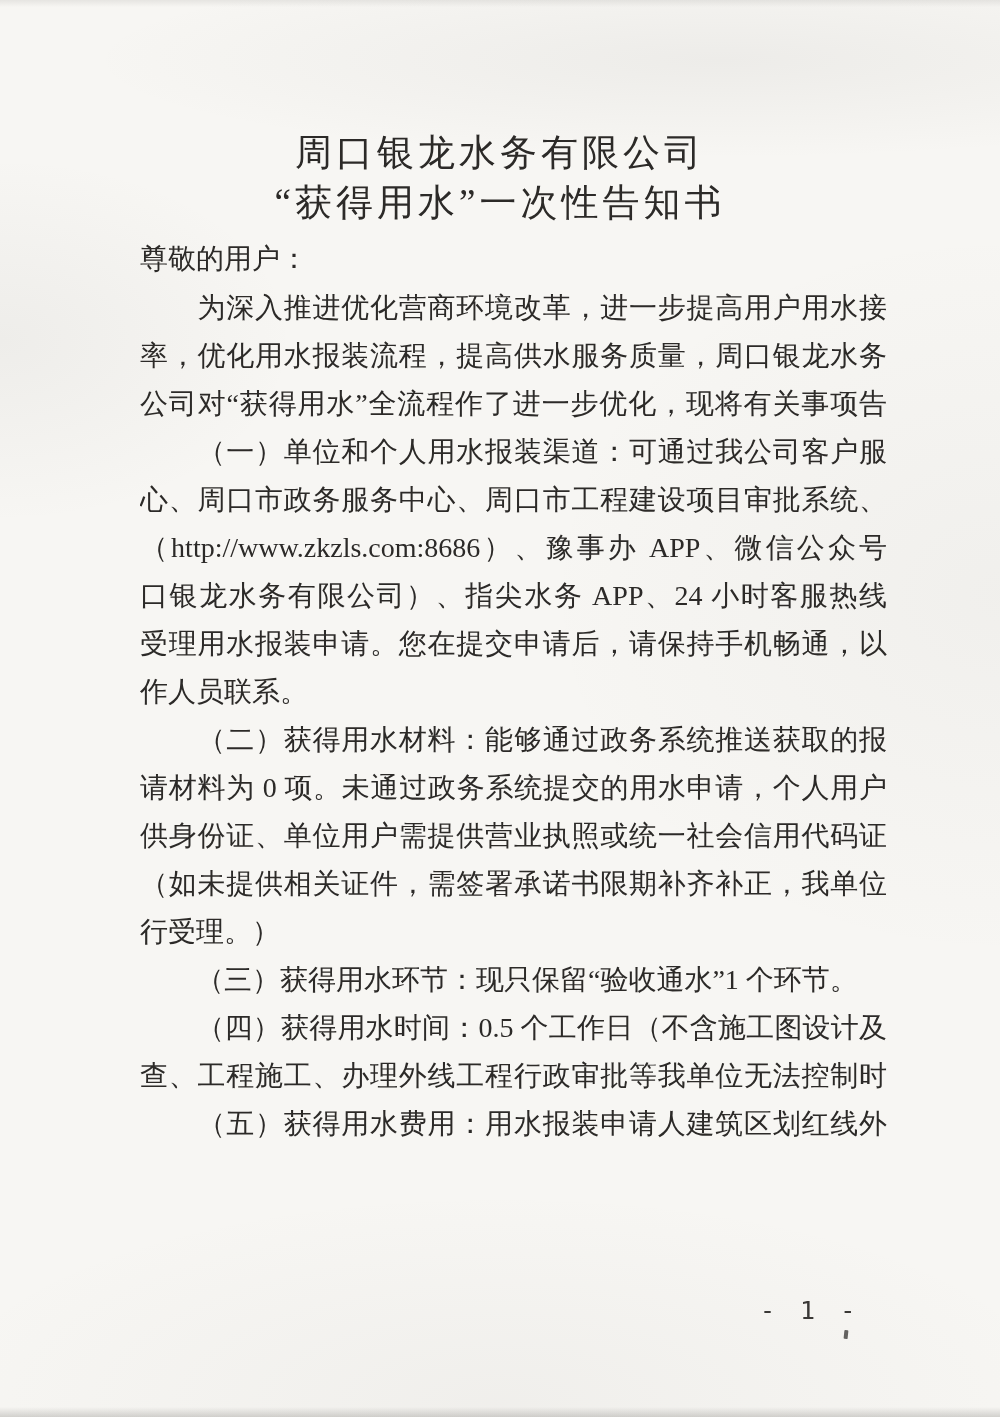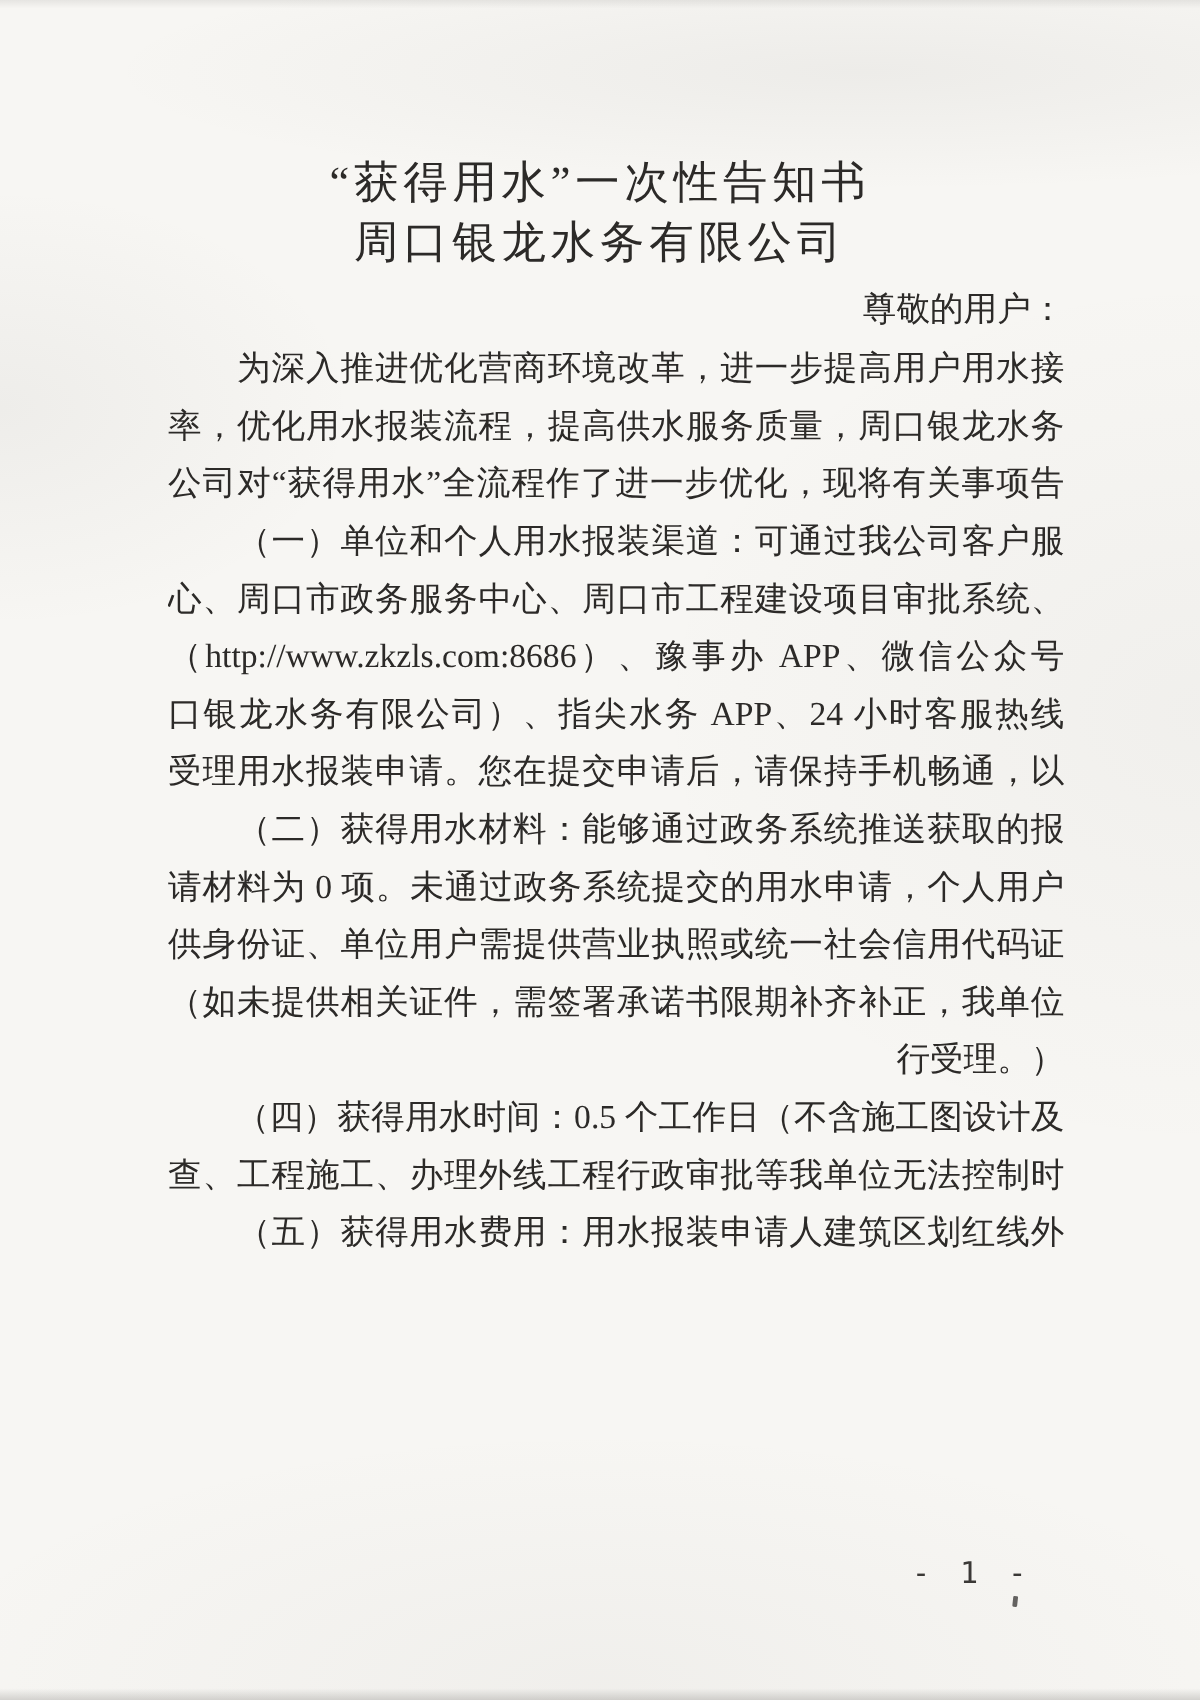--- a/index.html
+++ b/index.html
@@ -47,21 +47,21 @@
   }
   .salutation {
     height: 50px;
     line-height: 50px;
   }
   .fill {
     text-align: justify;
     text-align-last: justify;
   }
   .nofill {
-    text-align: right;
+    text-align: left;
   }
   .page-number {
     position: absolute;
     top: 1296px;
     left: 760px;
     width: 100px;
     text-align: center;
     font-size: 25px;
     letter-spacing: 5px;
     white-space: nowrap;
@@ -79,39 +79,41 @@
     border-radius: 1px;
     opacity: 0.85;
   }
 </style>
 </head>
 <body>
 
 <div class="page">
 
   <header class="doc-header">
+    <div class="title-line">周口银龙水务有限公司</div>
     <div class="title-line">“获得用水”一次性告知书</div>
-    <div class="title-line">周口银龙水务有限公司</div>
   </header>
 
   <main class="doc-body">
     <div class="line salutation nofill">尊敬的用户：</div>
     <div class="line fill">　　为深入推进优化营商环境改革，进一步提高用户用水接入效</div>
     <div class="line fill">率，优化用水报装流程，提高供水服务质量，周口银龙水务有限</div>
     <div class="line fill">公司对“获得用水”全流程作了进一步优化，现将有关事项告知</div>
     <div class="line fill">　　（一）单位和个人用水报装渠道：可通过我公司客户服务中</div>
     <div class="line fill">心、周口市政务服务中心、周口市工程建设项目审批系统、河南</div>
     <div class="line fill">（http://www.zkzls.com:8686）、豫事办 APP、微信公众号（周</div>
     <div class="line fill">口银龙水务有限公司）、指尖水务 APP、24 小时客服热线 8380888</div>
     <div class="line fill">受理用水报装申请。您在提交申请后，请保持手机畅通，以便工</div>
+    <div class="line nofill">作人员联系。</div>
     <div class="line fill">　　（二）获得用水材料：能够通过政务系统推送获取的报装申</div>
     <div class="line fill">请材料为 0 项。未通过政务系统提交的用水申请，个人用户需提</div>
     <div class="line fill">供身份证、单位用户需提供营业执照或统一社会信用代码证书。</div>
     <div class="line fill">（如未提供相关证件，需签署承诺书限期补齐补正，我单位可先</div>
     <div class="line nofill">行受理。）</div>
+    <div class="line nofill">　　（三）获得用水环节：现只保留“验收通水”1 个环节。</div>
     <div class="line fill">　　（四）获得用水时间：0.5 个工作日（不含施工图设计及审</div>
     <div class="line fill">查、工程施工、办理外线工程行政审批等我单位无法控制时间）。</div>
     <div class="line fill">　　（五）获得用水费用：用水报装申请人建筑区划红线外供水</div>
   </main>
 
   <div class="page-number">- 1 -</div>
   <div class="scan-speck"></div>
 
 </div>
 

